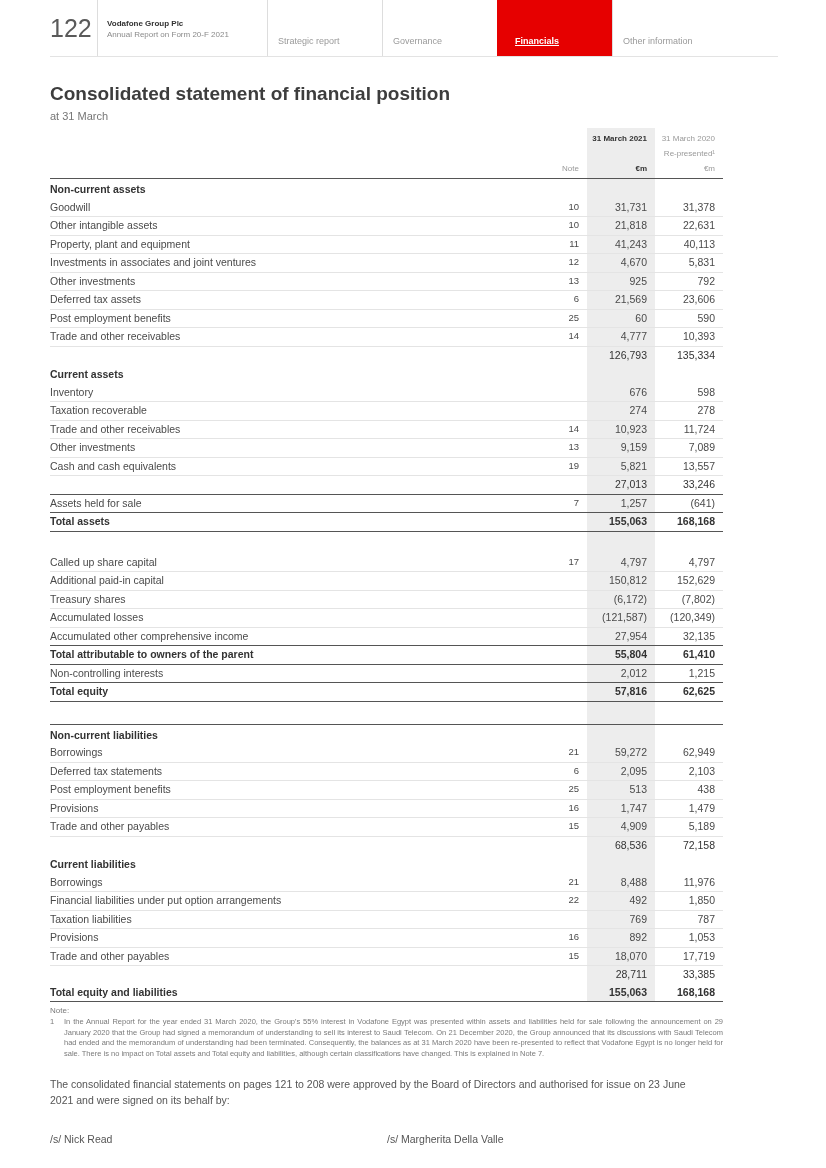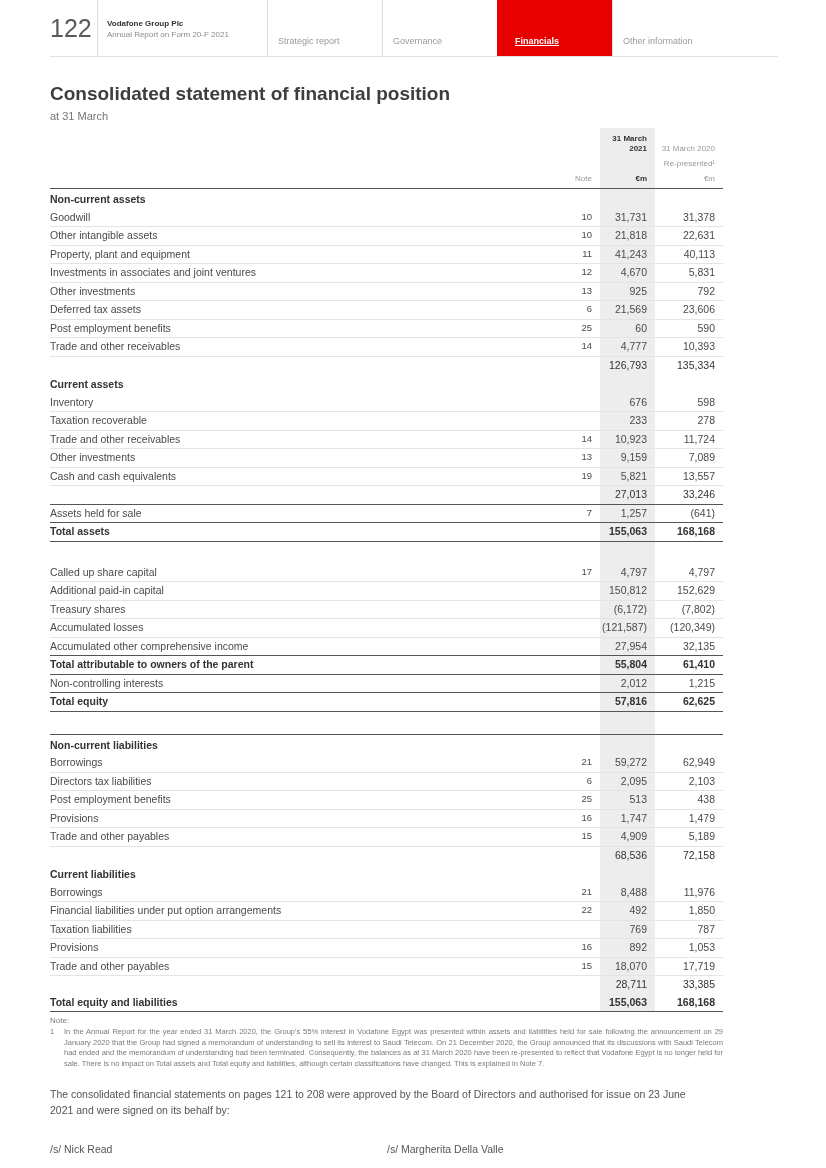--- a/index.html
+++ b/index.html
@@ -42,21 +42,21 @@
   h1 { font-size: 19px; color: #3d3d3d; margin-top: 26px; font-weight: bold; }
   .subtitle { font-size: 11px; color: #767676; margin-top: 5px; }
 
   
   table.fin { width: 100%; border-collapse: separate; border-spacing: 0; margin-top: 6px; }
   table.fin td { font-size: 10.5px; color: #4a4a4a; vertical-align: bottom;
                  padding: 2px 0 3px 0; line-height: 12.5px; }
   .c-label { text-align: left; }
   .c-note  { width: 42px; text-align: right; padding-right: 8px !important;
              color: #e60000; font-size: 9.5px !important; }
-  .c-2021  { width: 55px; text-align: right; padding-right: 8px !important; color: #3c3c3c; }
+  .c-2021  { width: 68px; text-align: right; padding-right: 8px !important; color: #3c3c3c; }
   .c-2020  { width: 68px; text-align: right; padding-right: 8px !important; color: #3c3c3c; }
   .shaded  { background: #ededed; }
 
   thead td { font-size: 8px !important; line-height: 10px !important; padding: 0 0 1px 0; }
   thead .c-note { color: #999 !important; font-size: 8px !important; }
   tr.th1 td { padding-top: 6px; }
   .th-2021 { font-weight: bold; color: #333 !important; }
   .th-2020 { color: #999 !important; }
   .th-sub  { color: #999 !important; }
   .th-unit1 { font-weight: bold; color: #333 !important; }
@@ -209,21 +209,21 @@
           </tr>
           <tr class="r-row">
             <td class="c-label">Inventory</td>
             <td class="c-note"></td>
             <td class="c-2021 shaded">676</td>
             <td class="c-2020">598</td>
           </tr>
           <tr class="r-row">
             <td class="c-label">Taxation recoverable</td>
             <td class="c-note"></td>
-            <td class="c-2021 shaded">233</td>
+            <td class="c-2021 shaded">274</td>
             <td class="c-2020">278</td>
           </tr>
           <tr class="r-row">
             <td class="c-label">Trade and other receivables</td>
             <td class="c-note">14</td>
             <td class="c-2021 shaded">10,923</td>
             <td class="c-2020">11,724</td>
           </tr>
           <tr class="r-row">
             <td class="c-label">Other investments</td>
@@ -321,21 +321,21 @@
             <td class="c-2021 shaded"></td>
             <td class="c-2020"></td>
           </tr>
           <tr class="r-row">
             <td class="c-label">Borrowings</td>
             <td class="c-note">21</td>
             <td class="c-2021 shaded">59,272</td>
             <td class="c-2020">62,949</td>
           </tr>
           <tr class="r-row">
-            <td class="c-label">Directors tax liabilities</td>
+            <td class="c-label">Deferred tax statements</td>
             <td class="c-note">6</td>
             <td class="c-2021 shaded">2,095</td>
             <td class="c-2020">2,103</td>
           </tr>
           <tr class="r-row">
             <td class="c-label">Post employment benefits</td>
             <td class="c-note">25</td>
             <td class="c-2021 shaded">513</td>
             <td class="c-2020">438</td>
           </tr>

